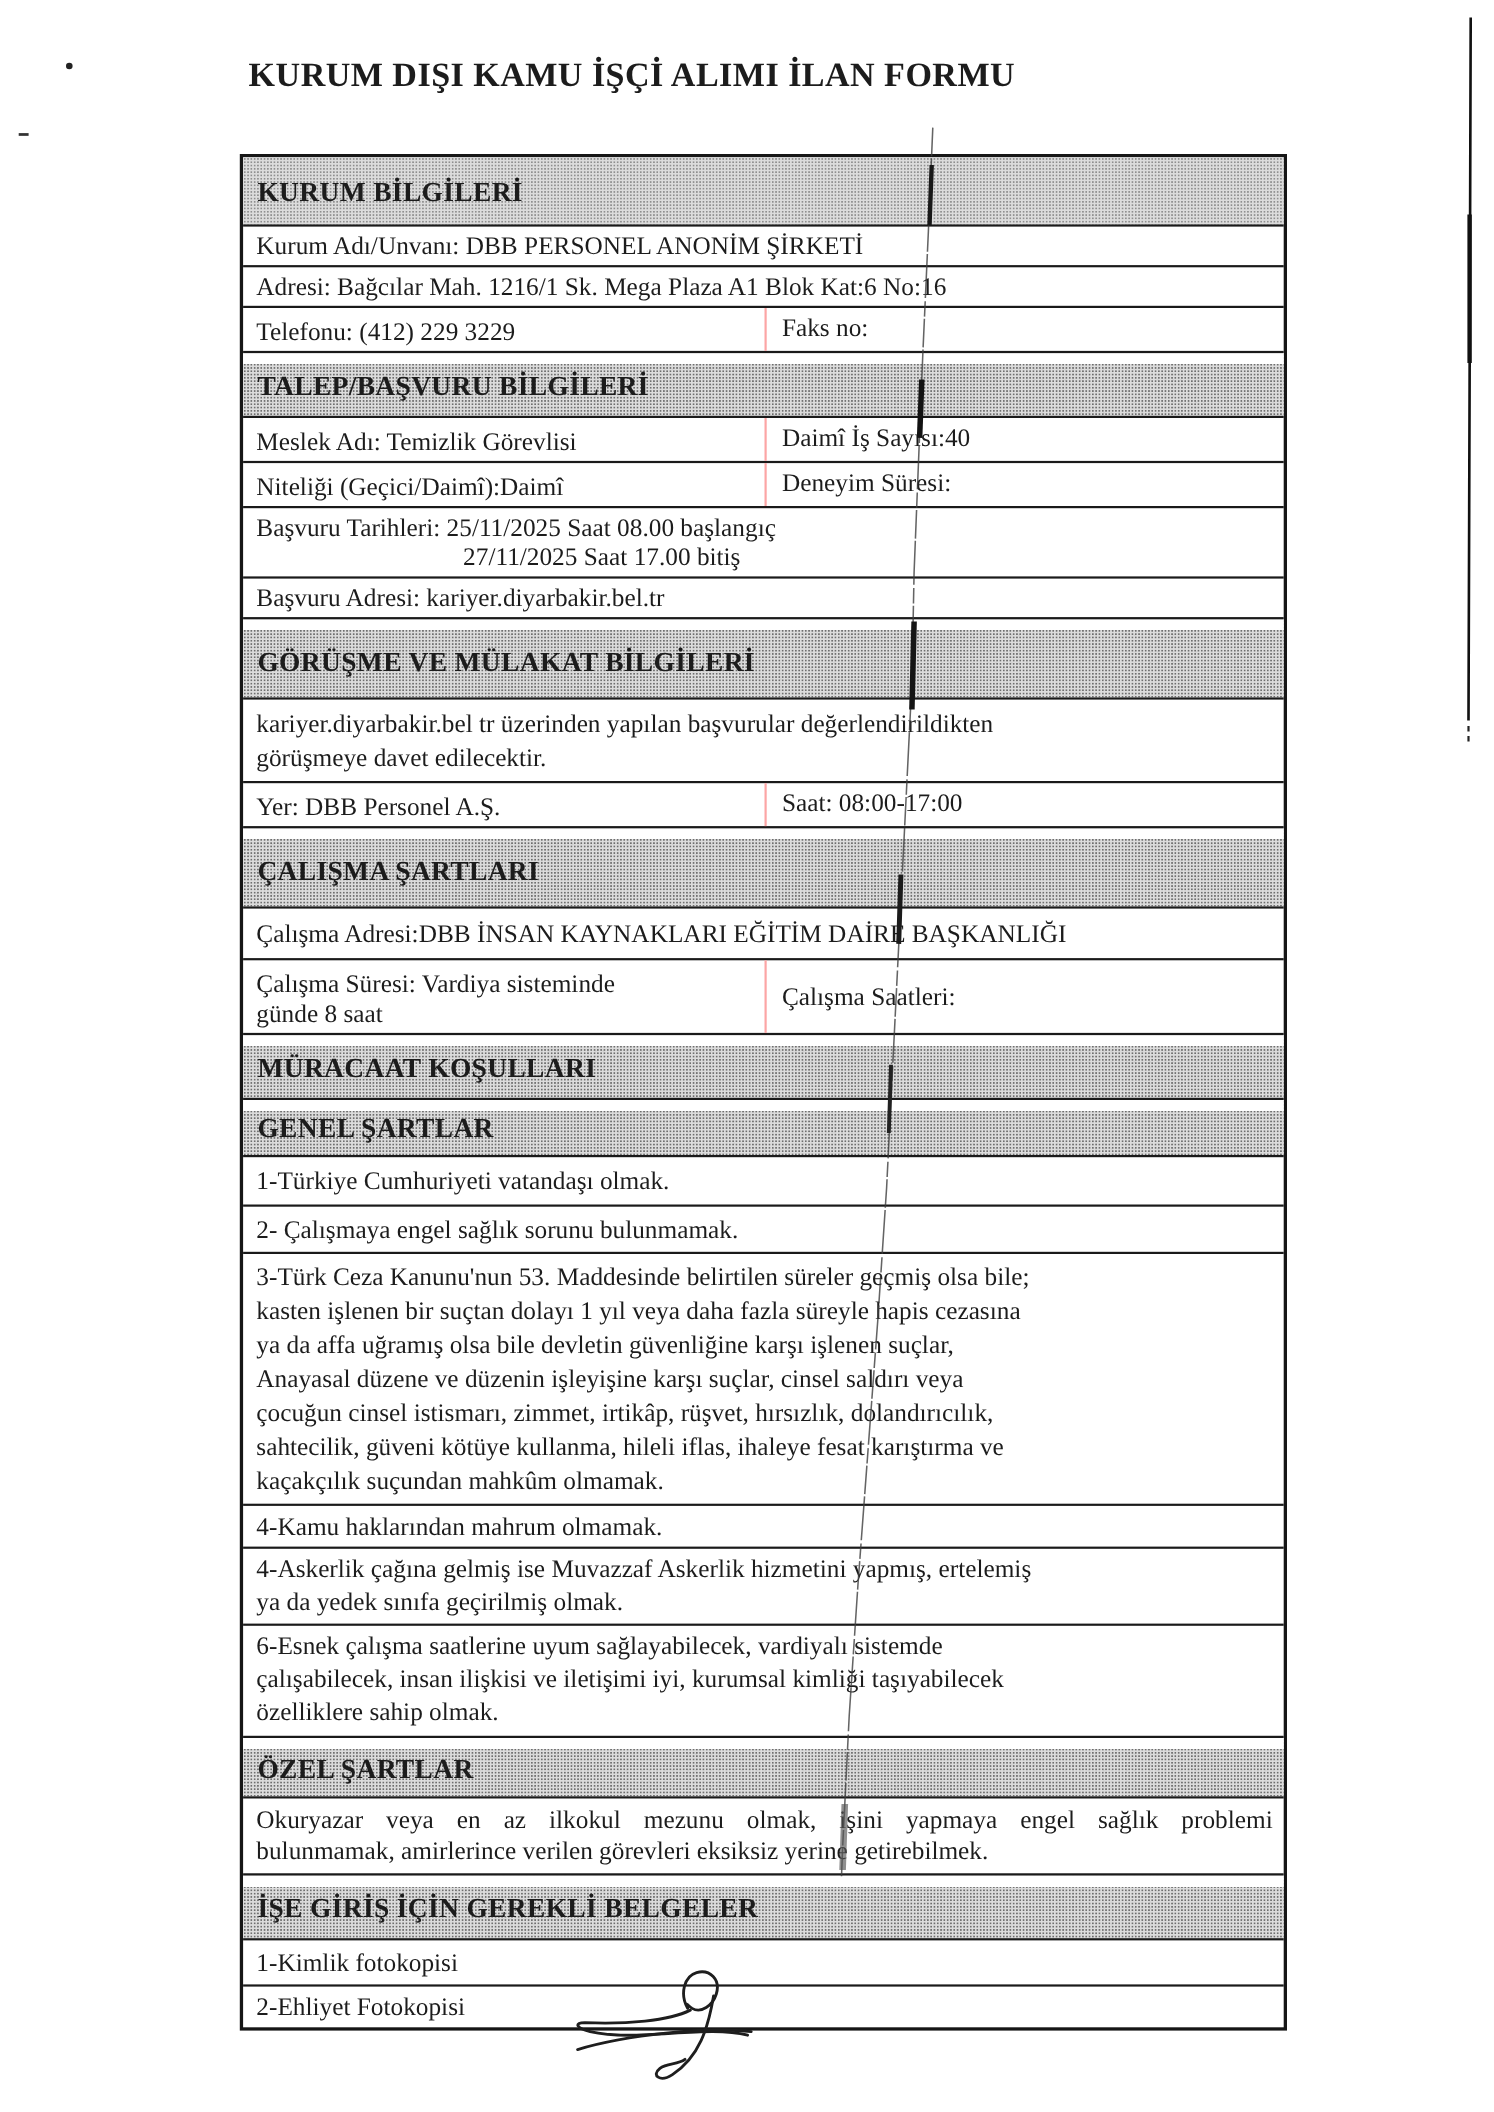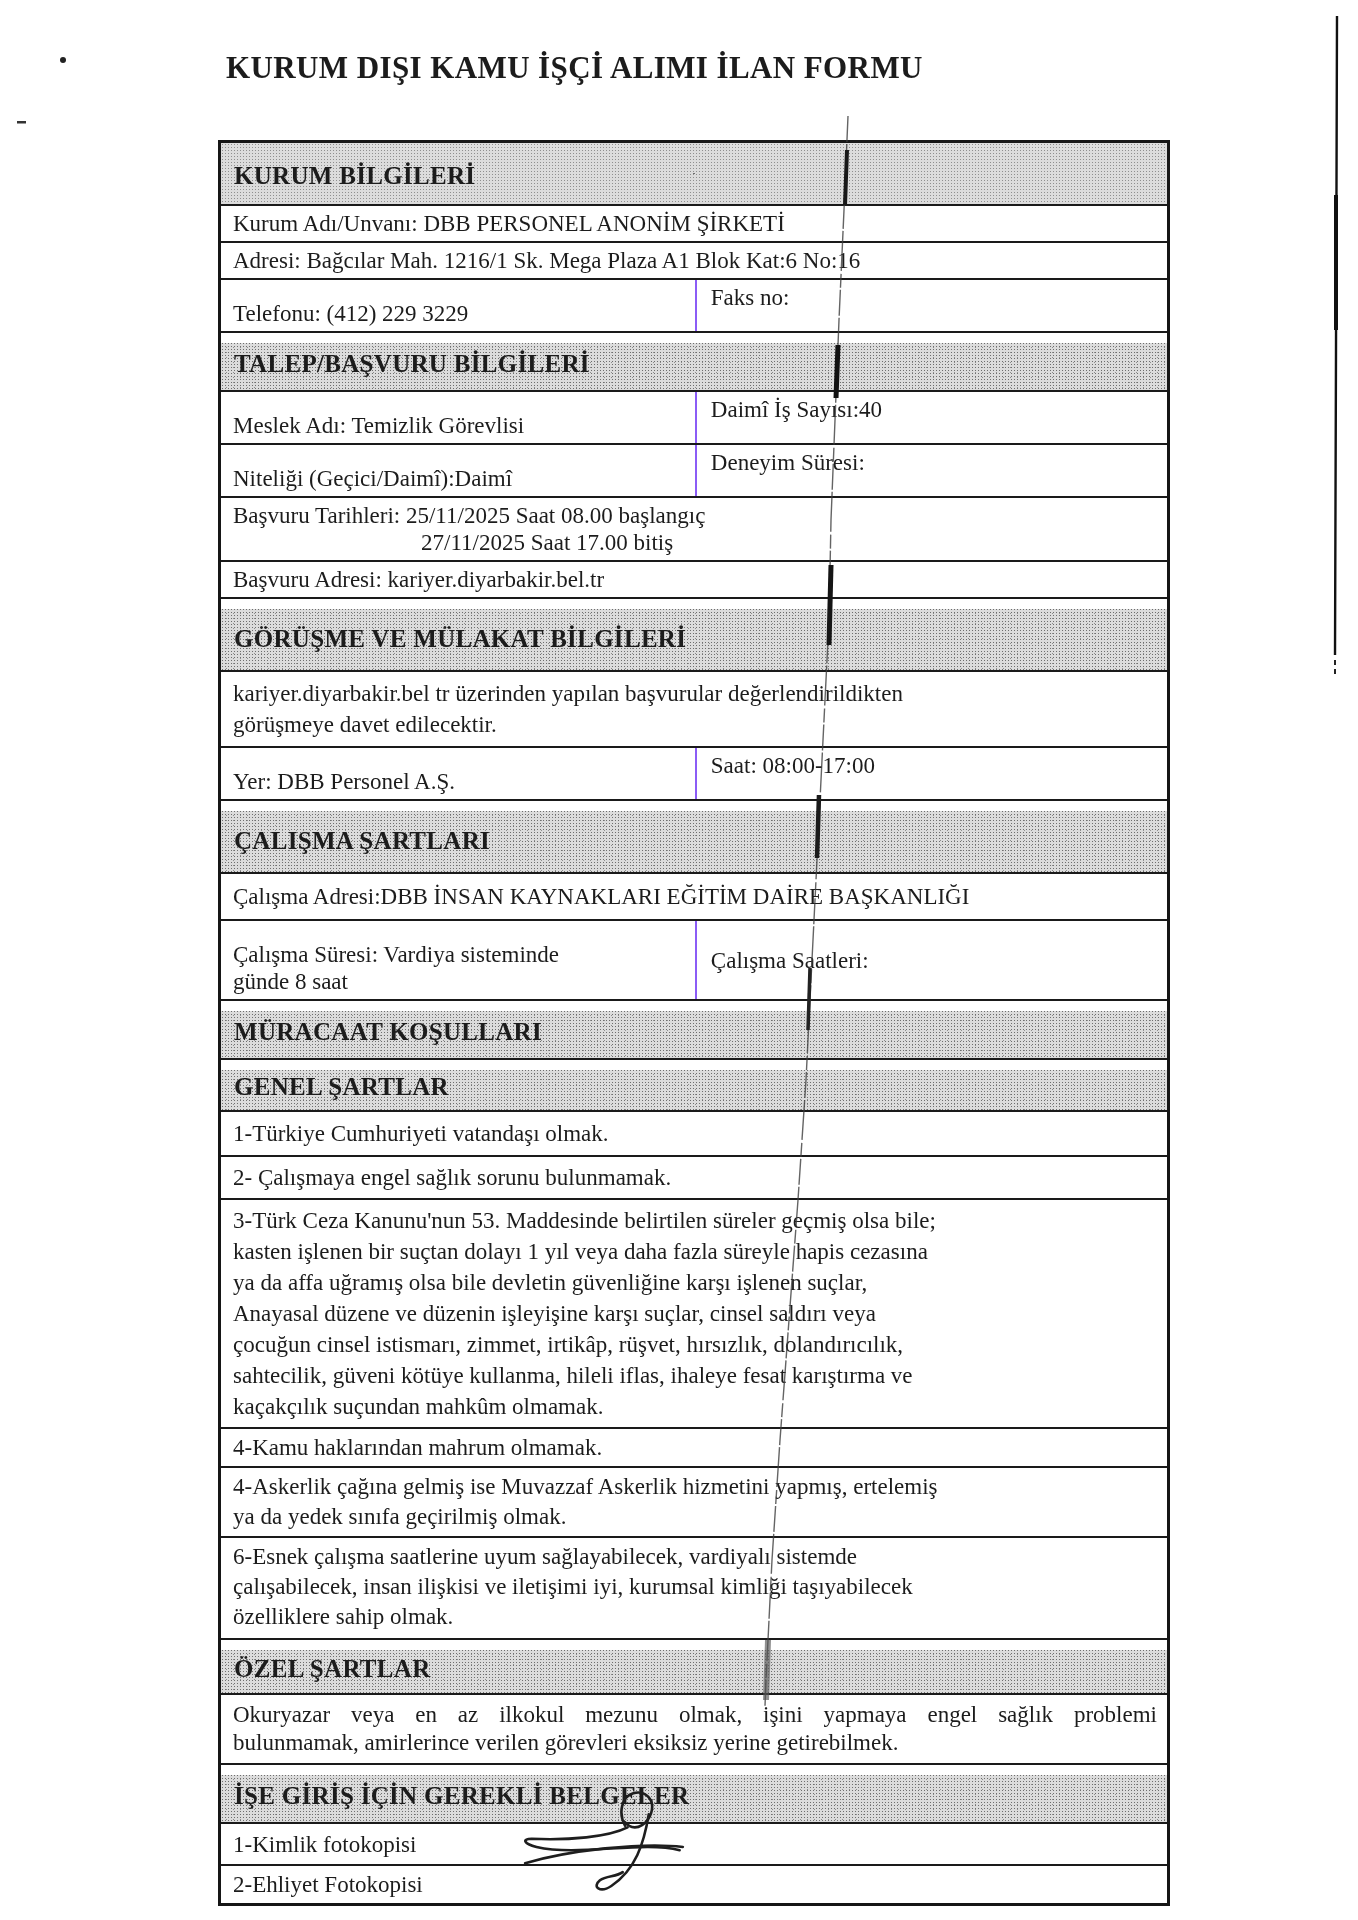--- a/index.html
+++ b/index.html
@@ -30,21 +30,21 @@
       radial-gradient(#8f8f8f .6px, transparent .75px);
     background-size:100% 100%, 3px 3px, 7px 5px;
     background-position:0 0, 0 0, 2px 2px;
   }
   .band.tall{padding:26px 10px 18px 13px}
   .band.first{background-image:
       radial-gradient(#6e6e6e .7px, transparent .8px),
       radial-gradient(#8f8f8f .6px, transparent .75px);
       padding:19px 10px 15px 13px}
   .split{display:flex;padding:0}
-  .split .cl{flex:0 0 50.3%;border-right:2px solid #8b5cf6;padding:20px 8px 4px 12px;box-sizing:border-box}
+  .split .cl{flex:0 0 50.3%;border-right:2px solid #fca5a5;padding:8px 8px 4px 12px;box-sizing:border-box}
   .split .cr{flex:1 1 auto;padding:4px 8px 4px 14px;box-sizing:border-box}
   .split .vcenter{display:flex;align-items:center}
   .line{white-space:nowrap}
   .indent2{padding-left:188px}
   .u{text-underline-offset:3px}
   .ozel-body{font-size:23px;line-height:28px;padding-top:6px;padding-bottom:6px}
   .just{text-align:justify;text-align-last:justify;white-space:normal}
   .sig{position:absolute;left:518px;top:1790px}
   .overlay{position:absolute;left:0;top:0;pointer-events:none}
 </style>

